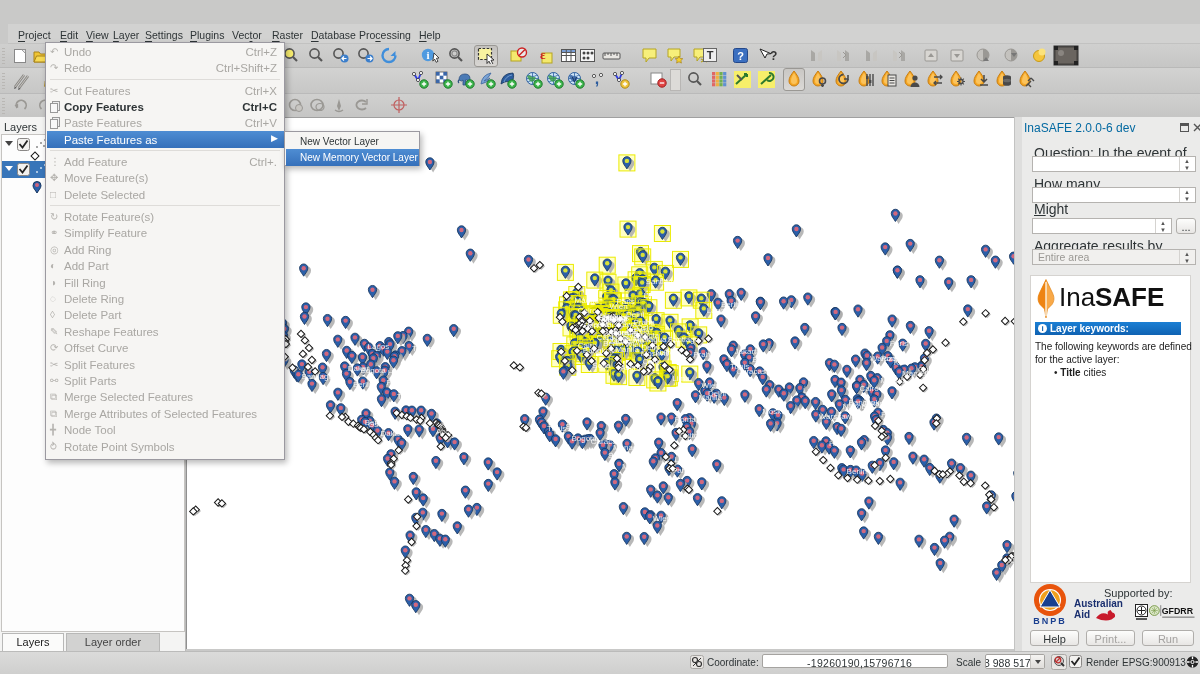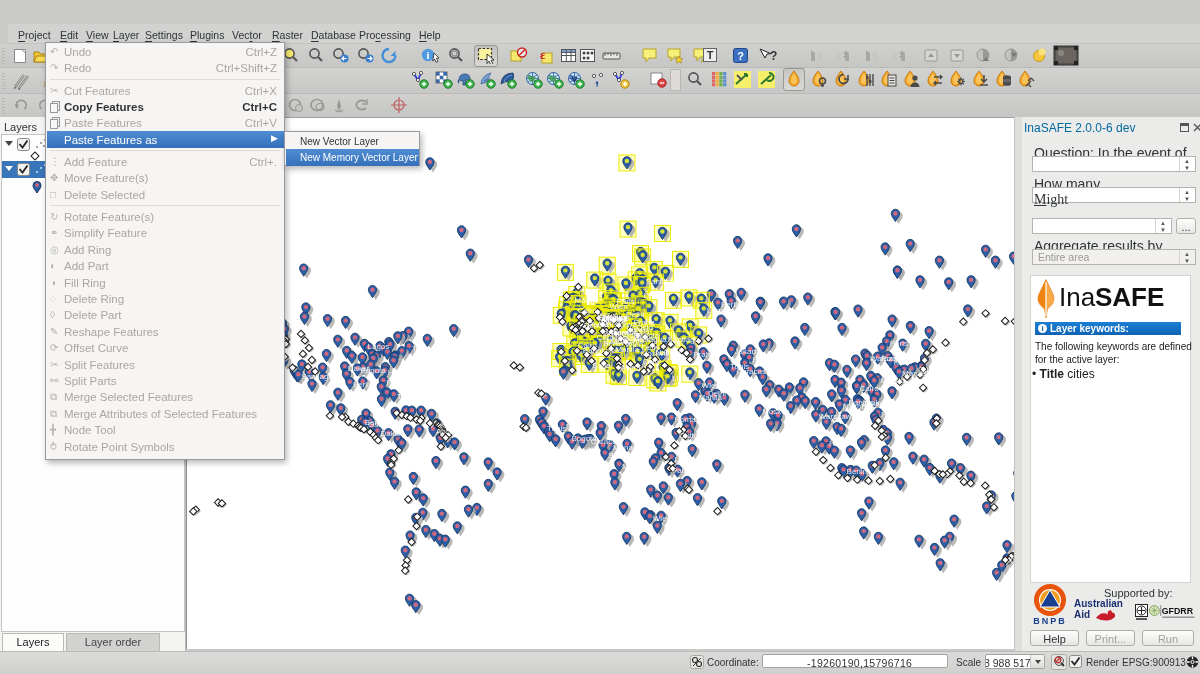--- a/index.html
+++ b/index.html
@@ -1630,21 +1630,21 @@
         <path d="M1,1 L8,8 M8,1 L1,8" stroke="#555" stroke-width="1.4"></path>
       </svg>
 <div class="rp-lbl" style="left:12px;top:28px;">Question: In the event of</div>
 <div class="combo" style="left:10px;top:39px;width:164px;">
         <span class="sp">▲<br>▼</span>
       </div>
 <div class="rp-lbl" style="left:12px;top:59px;">How many</div>
 <div class="combo" style="left:10px;top:70px;width:164px;">
         <span class="sp">▲<br>▼</span>
       </div>
-<div class="rp-lbl" style="left:12px;top:75px;font-family:Liberation Serif, serif;"><u>M</u>ight</div>
+<div class="rp-lbl" style="left:12px;top:84px;"><u>M</u>ight</div>
 <div class="combo" style="left:10px;top:101px;width:140px;">
         <span class="sp">▲<br>▼</span>
       </div>
 <div class="btn3" style="left:154px;top:101px;width:20px;padding-top:2px;">...</div>
 <div class="rp-lbl" style="left:12px;top:121px;">Aggregate results by</div>
 <div class="combo dis" style="left:10px;top:132px;width:164px;color:#9a9894;font-size:10.5px;">
         <span style="position:absolute;left:5px;top:1px;">Entire area</span>
         <span class="sp">▲<br>▼</span>
       </div>
 <div style="position:absolute;left:8px;top:158px;width:161px;height:308px;background:#fff;border:1px solid #d5d3d0;"></div>
@@ -1653,21 +1653,21 @@
 <path d="M11,0.5 L4.5,14 C2.5,18 2.5,22 5,25.5 L9.5,30 L11,39 Z" fill="#ee8412"></path>
 <path d="M11,3 L11,37" stroke="#fdf3e0" stroke-width="1.4"></path>
 <text x="24" y="27" font-size="26" fill="#111" font-family="Liberation Sans">Ina</text>
 <text x="60" y="27" font-size="26" font-weight="bold" fill="#111" font-family="Liberation Sans">SAFE</text>
 </svg>
 <div style="position:absolute;left:13px;top:205px;width:146px;height:13px;background:linear-gradient(#1b7fd4,#0f62b2);">
 <span style="position:absolute;left:3px;top:1.5px;width:9px;height:9px;background:#fff;border-radius:50%;color:#0f62b2;font-size:8px;font-weight:bold;text-align:center;line-height:9.5px;">i</span>
 <span style="position:absolute;left:15px;top:1px;color:#fff;font-size:10px;font-weight:bold;">Layer keywords:</span>
       </div>
 <div style="position:absolute;left:13px;top:223px;white-space:nowrap;font-size:10px;color:#222;line-height:13px;">The following keywords are defined<br>for the active layer:</div>
-<div style="position:absolute;left:10px;top:250px;font-size:12px;color:#222;text-align:right;">• <b>Title</b> cities</div>
+<div style="position:absolute;left:32px;top:250px;font-size:10px;color:#222;text-align:right;">• <b>Title</b> cities</div>
 <div style="position:absolute;left:82px;top:470px;font-size:11px;color:#2e3436;">Supported by:</div>
 <svg class="ticon" style="left:11px;top:466px;" width="34" height="44" viewBox="0 0 34 44">
 <circle cx="17" cy="17" r="16" fill="#e8540c"></circle>
         <circle cx="17" cy="17" r="11" fill="#fff"></circle>
 <circle cx="17" cy="17" r="10" fill="#f0a01e"></circle>
         <path d="M17,7 L27,24 L7,24 Z" fill="#1a3f8f" stroke="#fff" stroke-width="1"></path>
 <text x="17" y="41" font-size="9" font-weight="bold" fill="#1a3f8f" text-anchor="middle" letter-spacing="2">BNPB</text>
       </svg>
 <svg class="ticon" style="left:52px;top:481px;" width="58" height="30" viewBox="0 0 58 30">
 <text x="0" y="9" font-size="10" font-weight="bold" fill="#1a2f6f">Australian</text>

